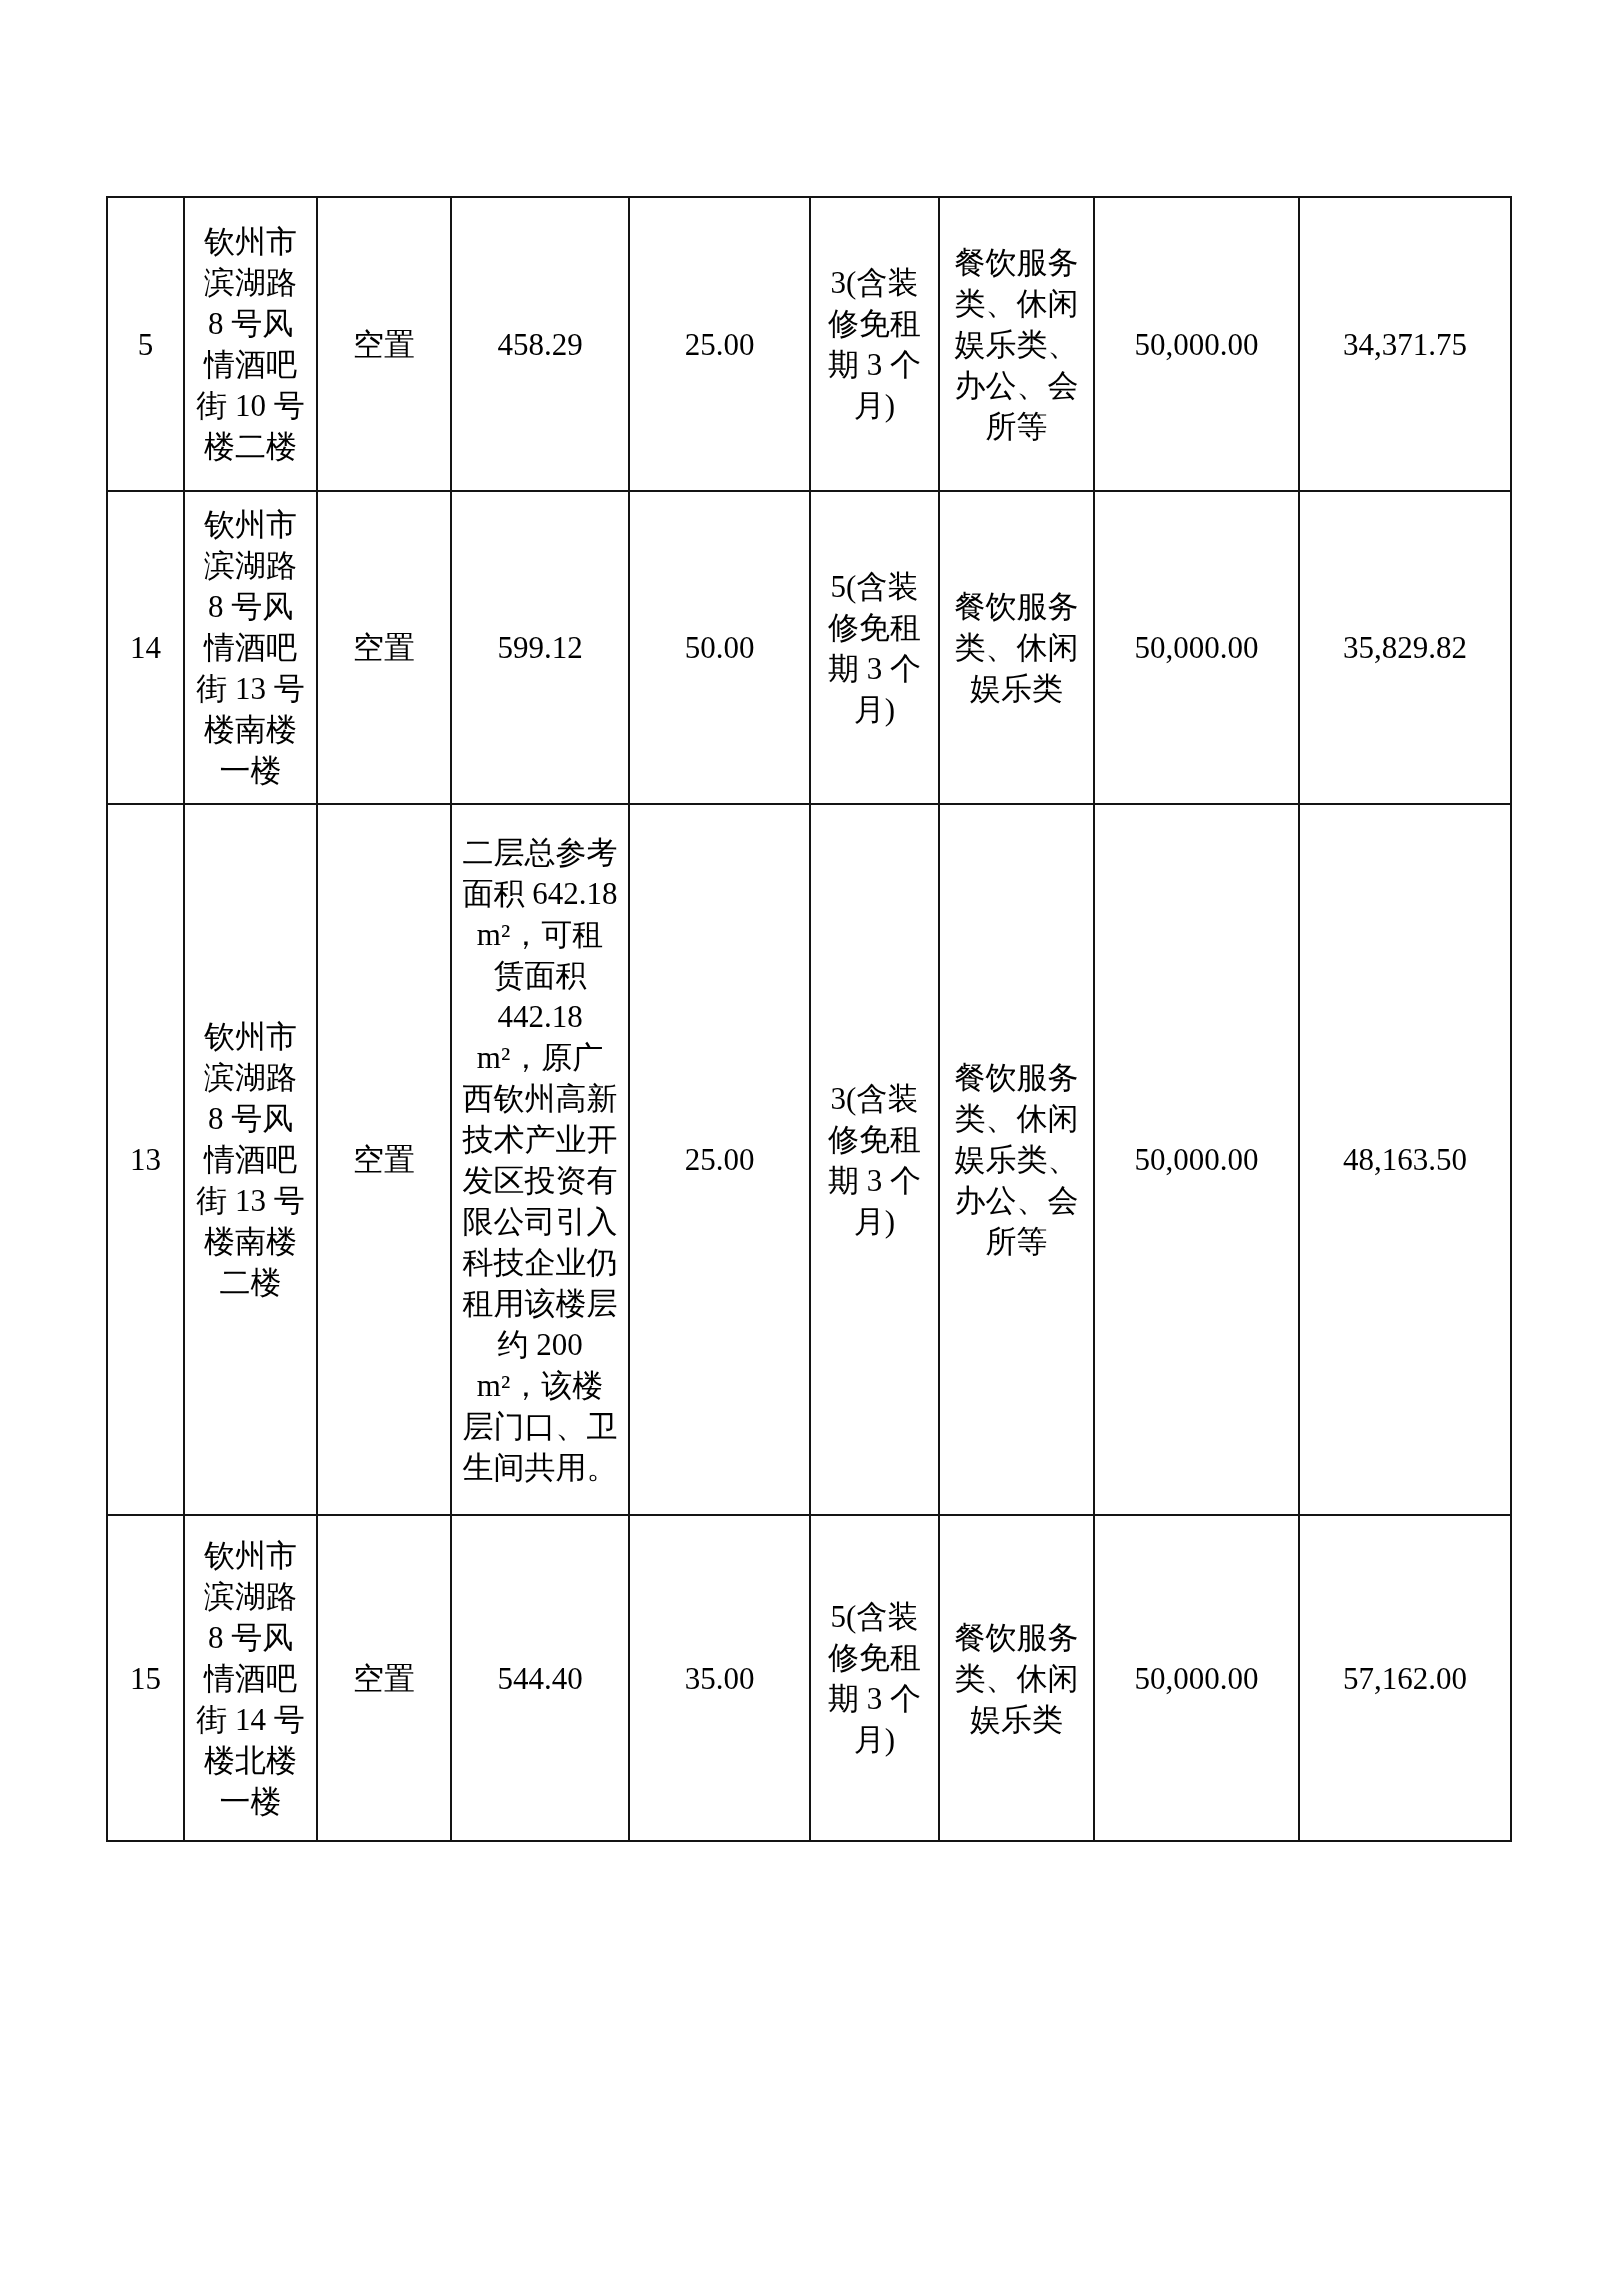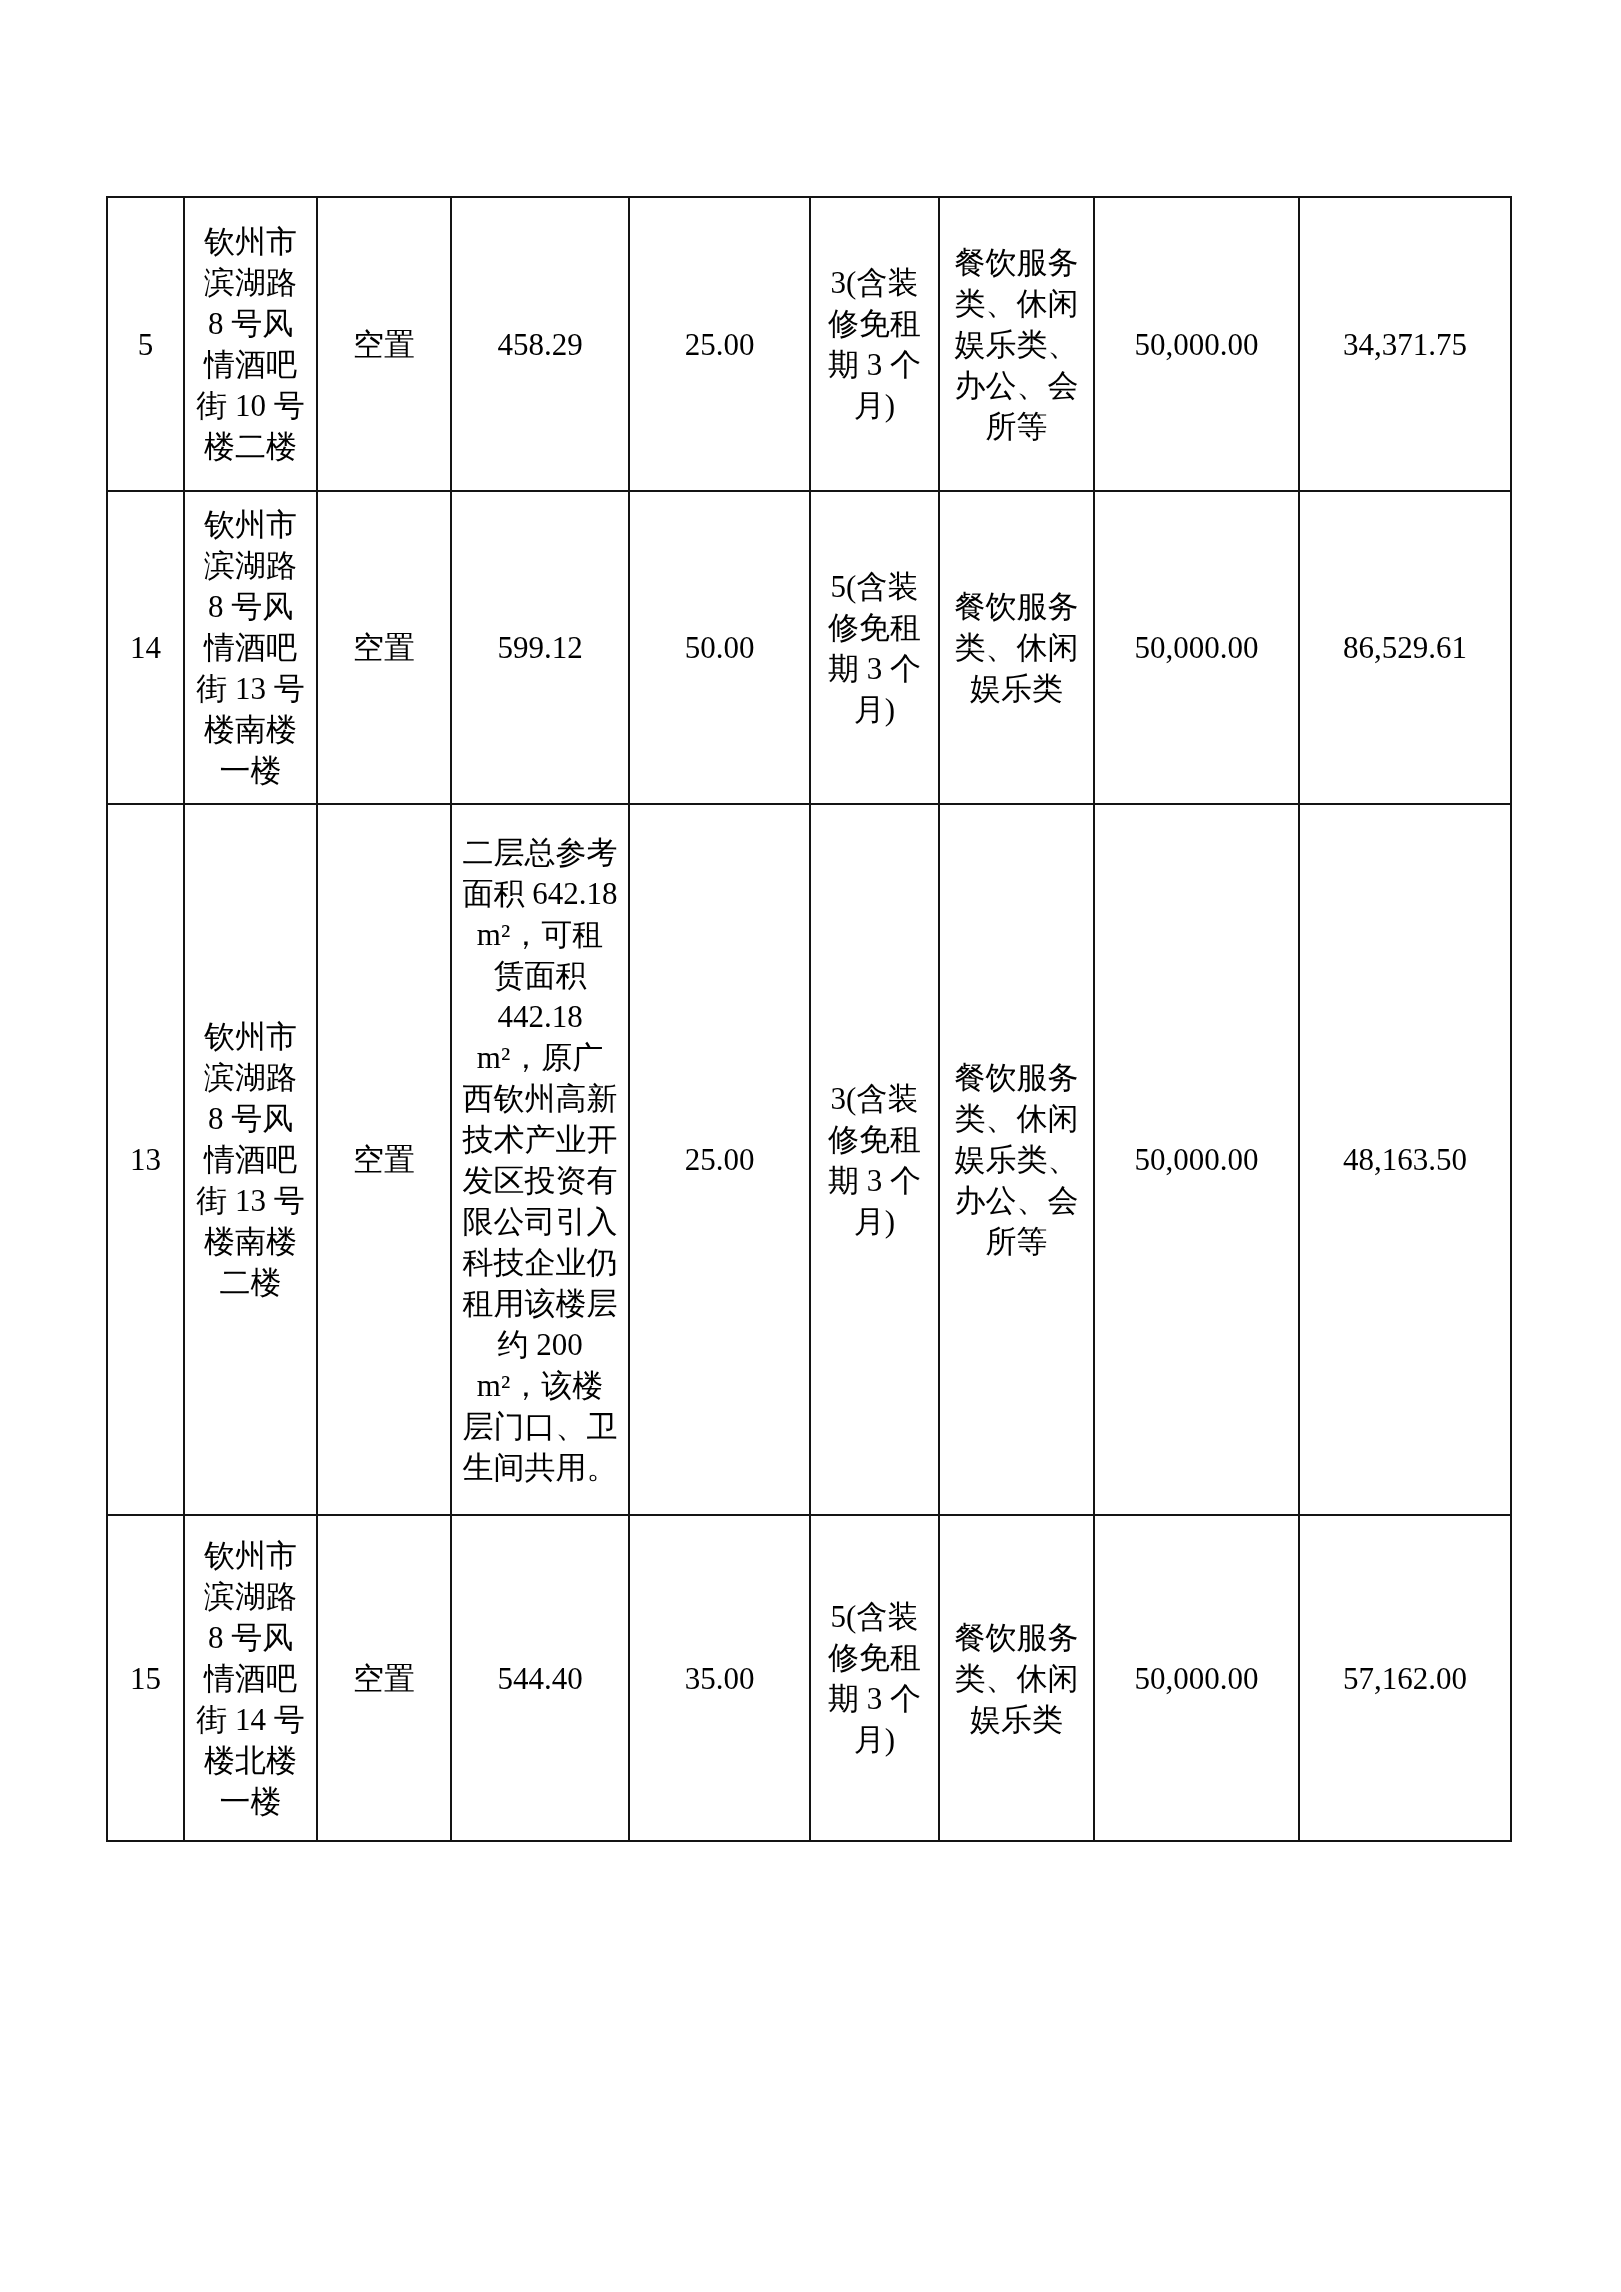--- a/index.html
+++ b/index.html
@@ -67,21 +67,21 @@
       </tr>
       <tr class="r14">
         <td class="c-seq">14</td>
         <td class="c-loc">钦州市滨湖路 8 号风情酒吧街 13 号楼南楼一楼</td>
         <td class="c-status">空置</td>
         <td class="c-note">599.12</td>
         <td class="c-price">50.00</td>
         <td class="c-lease">5(含装修免租期 3 个月)</td>
         <td class="c-usage">餐饮服务类、休闲娱乐类</td>
         <td class="c-deposit">50,000.00</td>
-        <td class="c-amount">86,529.61</td>
+        <td class="c-amount">35,829.82</td>
       </tr>
       <tr class="r15">
         <td class="c-seq">13</td>
         <td class="c-loc">钦州市滨湖路 8 号风情酒吧街 13 号楼南楼二楼</td>
         <td class="c-status">空置</td>
         <td class="c-note">二层总参考面积 642.18 m²，可租赁面积 442.18 m²，原广西钦州高新技术产业开发区投资有限公司引入科技企业仍租用该楼层约 200 m²，该楼层门口、卫生间共用。</td>
         <td class="c-price">25.00</td>
         <td class="c-lease">3(含装修免租期 3 个月)</td>
         <td class="c-usage">餐饮服务类、休闲娱乐类、办公、会所等</td>
         <td class="c-deposit">50,000.00</td>

